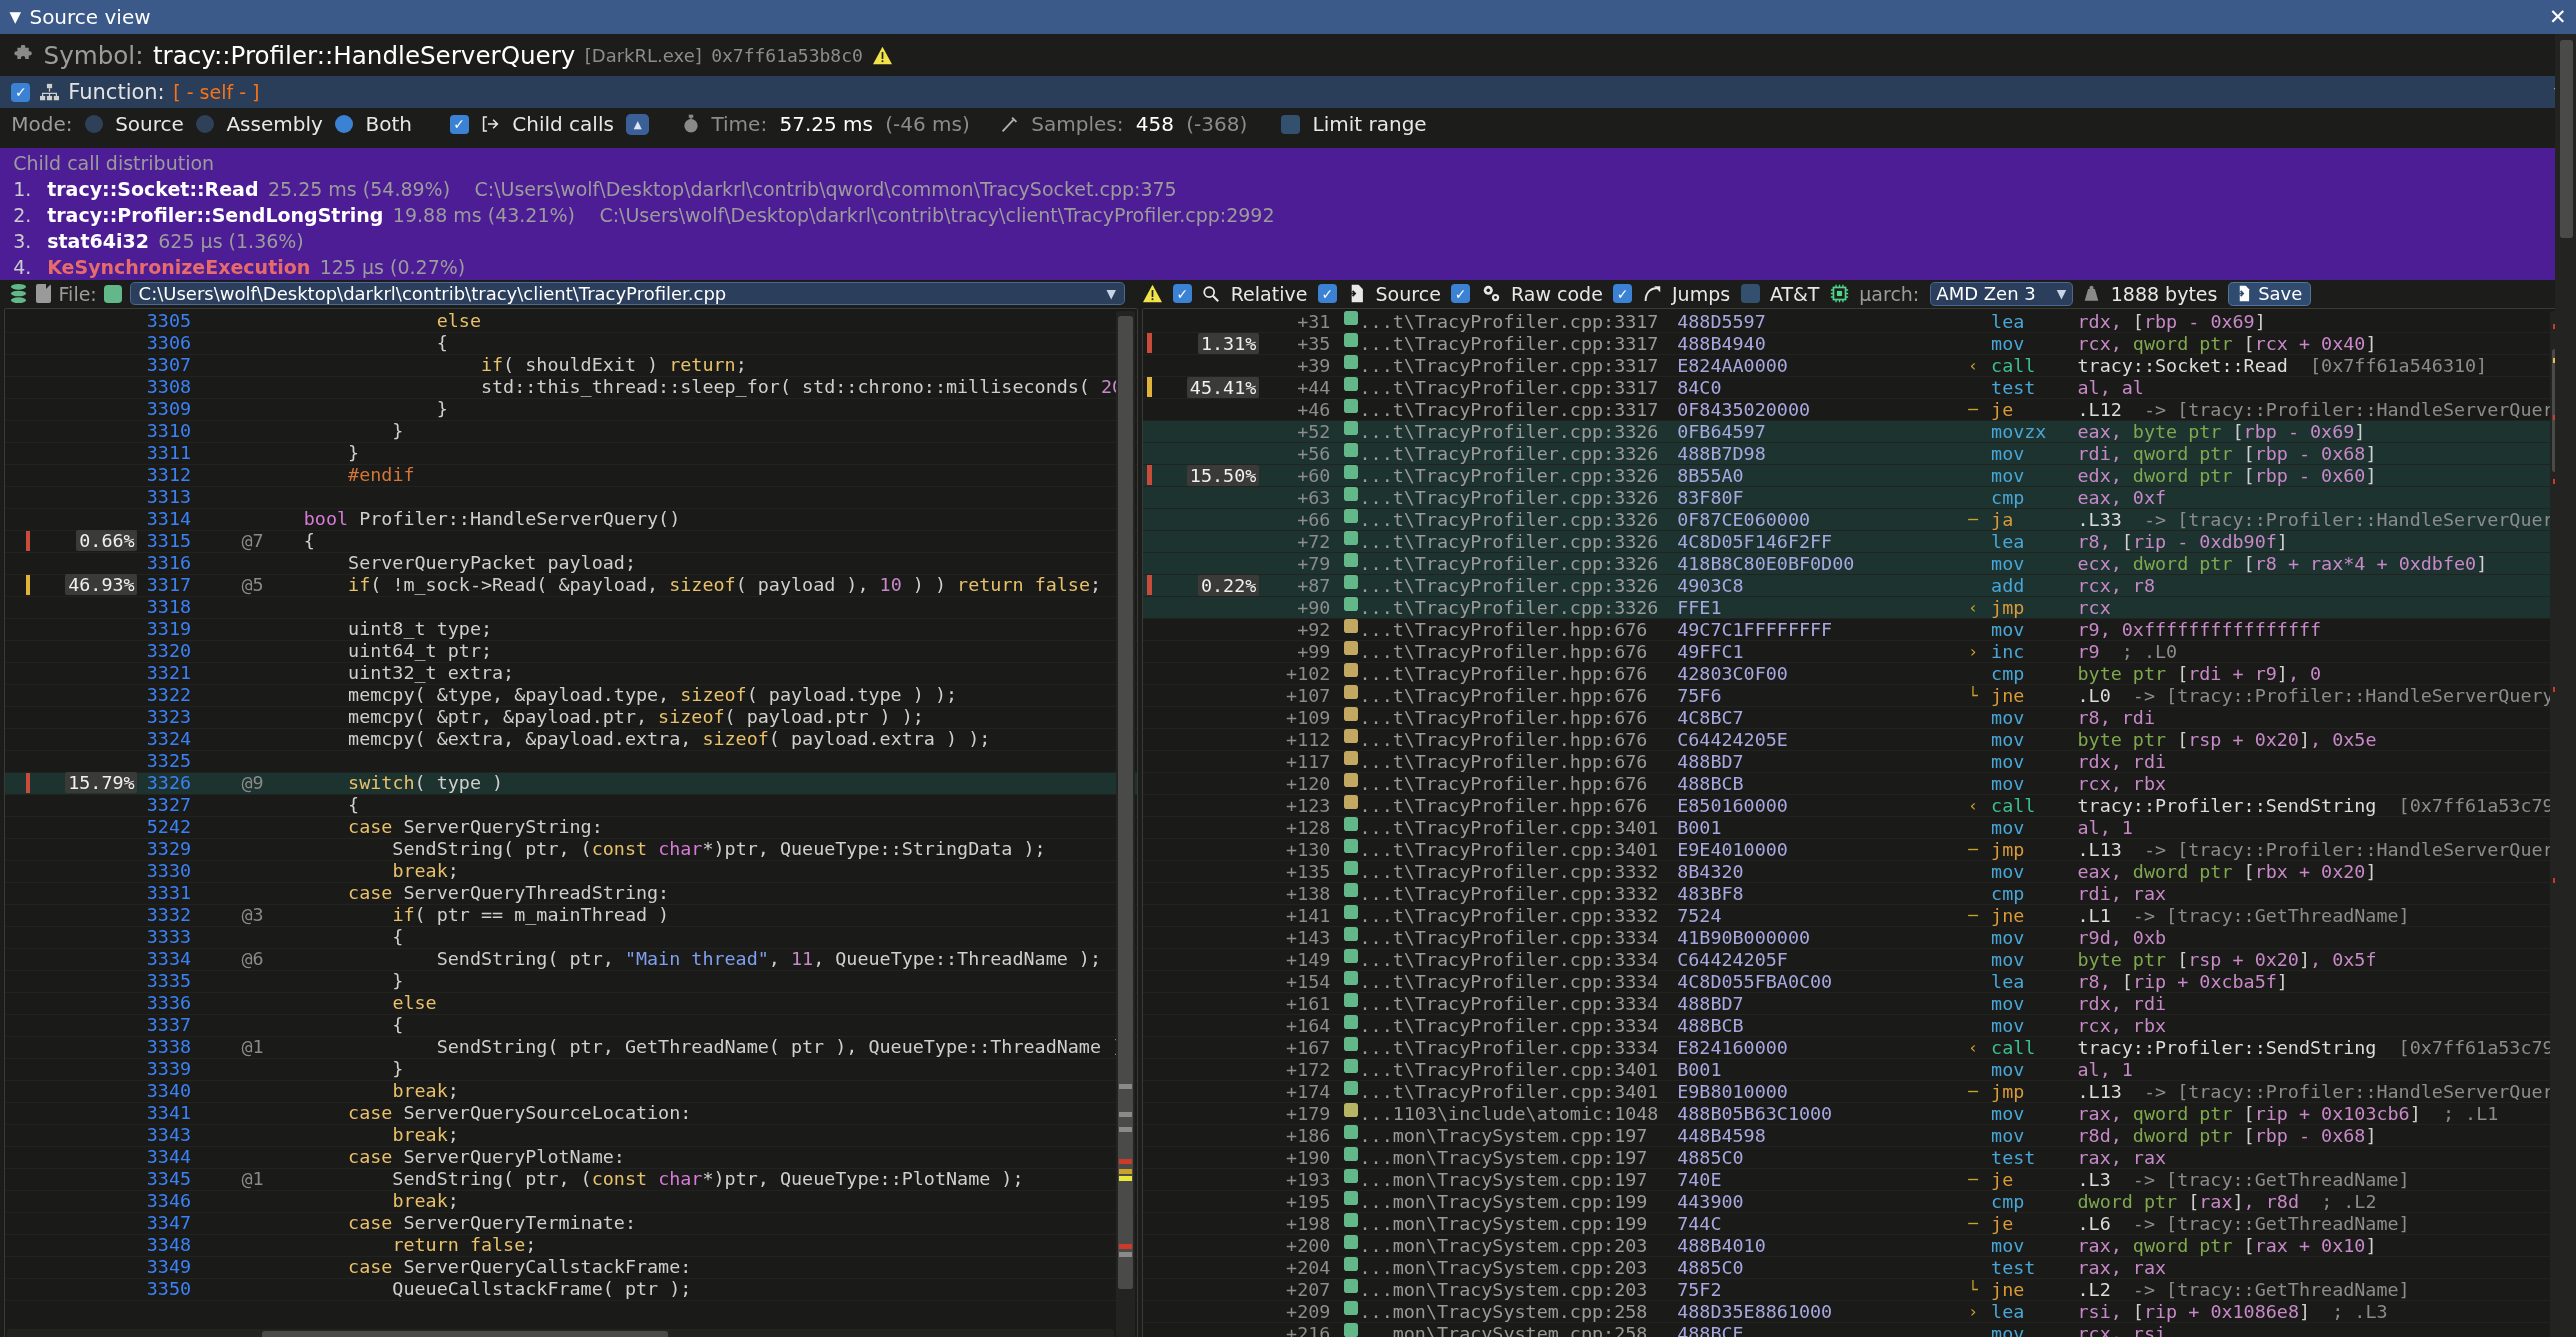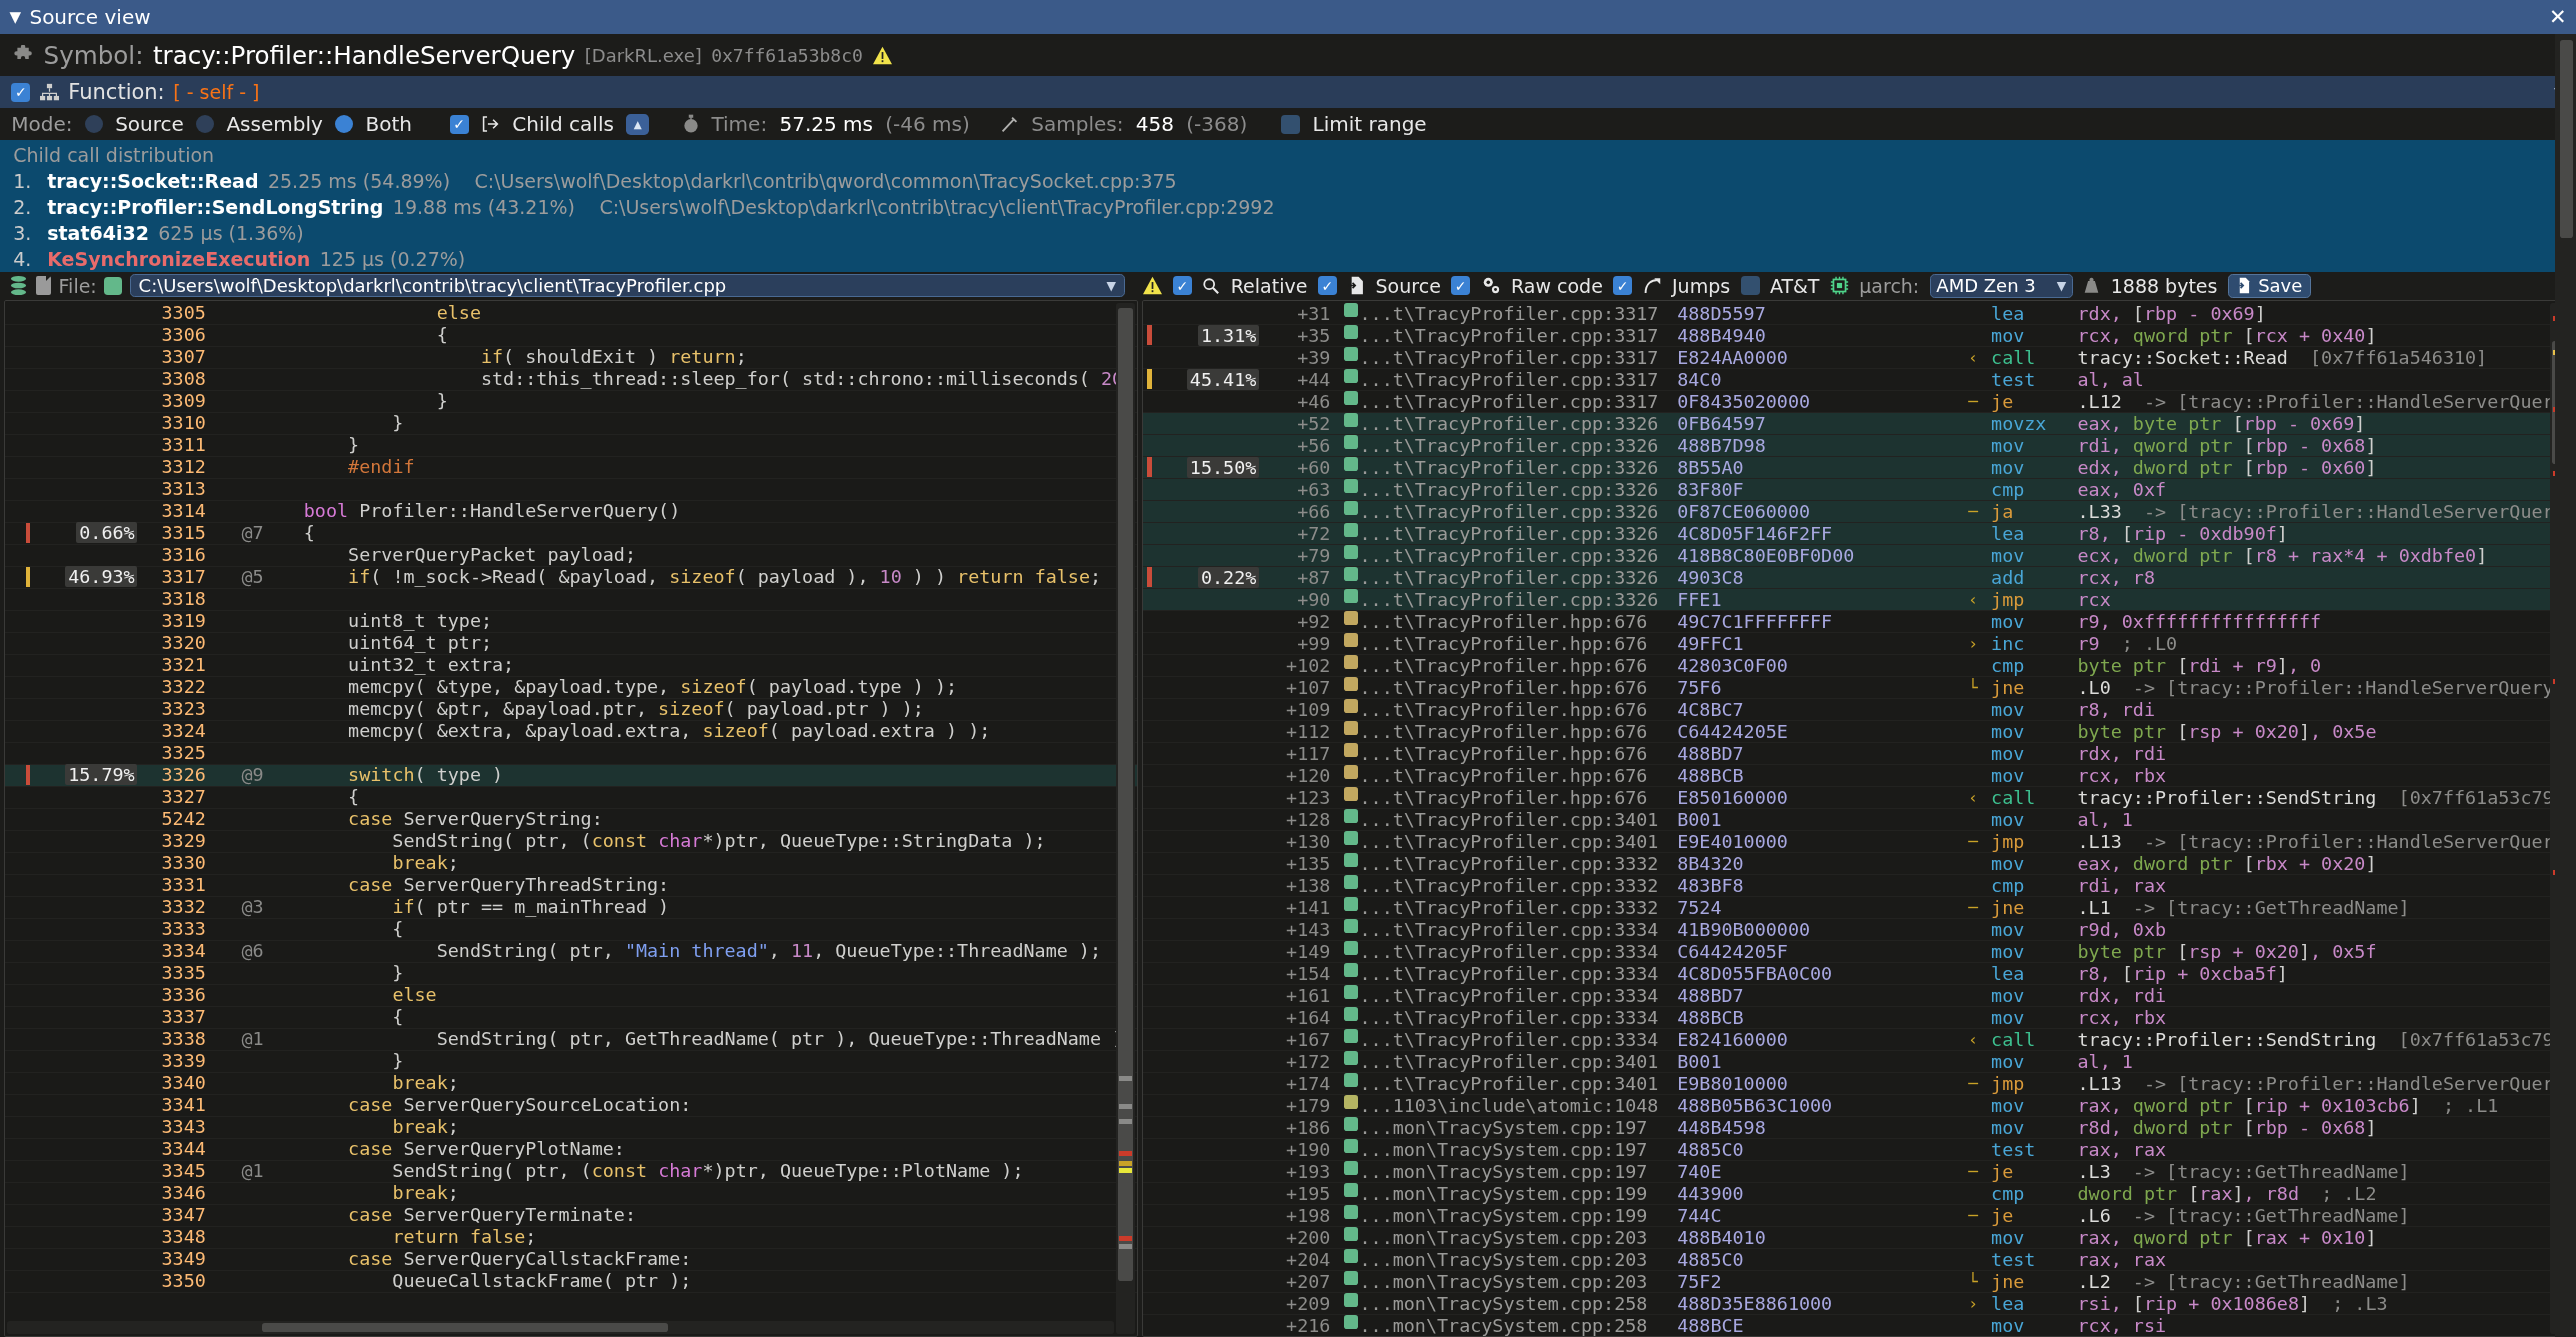--- a/index.html
+++ b/index.html
@@ -60,21 +60,21 @@
   .rad {
     width: 18px; height: 18px; border-radius: 50%; background: #2f4059; flex: 0 0 auto;
   }
   .rad.on { background: #3b82d4; }
   .upbtn {
     width: 23px; height: 21px; border-radius: 4.7px; background: #3b6098;
     display: inline-flex; align-items: center; justify-content: center; color: #dbe6f5; font-size: 10.4px;
   }
 
   
-  .ccd { padding: 1.9px 13.2px 0 13.2px; background: #0c4a6e; }
+  .ccd { padding: 1.9px 13.2px 0 13.2px; background: #4c1d95; margin-top: 8px; }
   .ccd-title { color: #9c9c9c; font-size: 19px; padding: 1.9px 0 2.8px 0; }
   .ccd-row { display: flex; align-items: baseline; gap: 9.4px; padding: 1.9px 0; font-size: 19px; white-space: nowrap; }
   .ccd-idx { color: #cccccc; width: 24.6px; }
   .ccd-fn { color: #ffffff; font-weight: bold; }
   .ccd-fn.red { color: #e86b6b; }
   .ccd-time { color: #9c9c9c; }
   .ccd-path { color: #9c9c9c; padding-left: 15px; }
 
   
   .filebar { height: 28px; display: flex; align-items: center; padding: 0 9.4px; gap: 7.6px; background: #1c1c1a; }
@@ -114,21 +114,21 @@
   .pane-asm { flex: 1; }
 
   .code { font-family: "DejaVu Sans Mono", monospace; font-size: 18.4px; line-height: 22px; }
 
   
   .srow { display: flex; align-items: center; height: 22px; white-space: pre; border-bottom: 0.9px solid #222220; }
   .srow.hl { background: #1d3330; }
   .s-pct { width: 142px; text-align: right; padding-right: 9.4px; position: relative; color: #f0f0f0; }
   .s-pct .bar { position: absolute; left: 21px; top: 0.9px; width: 4.7px; height: 20px; }
   .s-pct .pv { background: #3a3a38; padding: 0 2.8px; border-radius: 1.9px; }
-  .s-ln  { width: 87px; text-align: center; color: #fdba74; padding-right: 13.2px; }
+  .s-ln  { width: 87px; text-align: left; color: #3b82f6; padding-right: 13.2px; }
   .s-at  { width: 70px; color: #8a8a88; padding-left: 7.6px; }
   .s-txt { flex: 1; color: #cfcfcd; overflow: hidden; }
 
   
   .arow { display: flex; align-items: flex-start; height: 22px; white-space: pre; border-bottom: 0.9px solid #222220; }
   .arow.hl { background: #1d3330; }
   .a-pct { width: 125px; text-align: right; padding-right: 8.5px; position: relative; color: #f0f0f0; }
   .a-pct .bar { position: absolute; left: 4.7px; top: 0.9px; width: 4.7px; height: 20px; }
   .a-pct .pv { background: #3a3a38; padding: 0 2.8px; border-radius: 1.9px; }
   .a-off { width: 76px; text-align: right; color: #8c8c8a; padding-right: 13.2px; }

